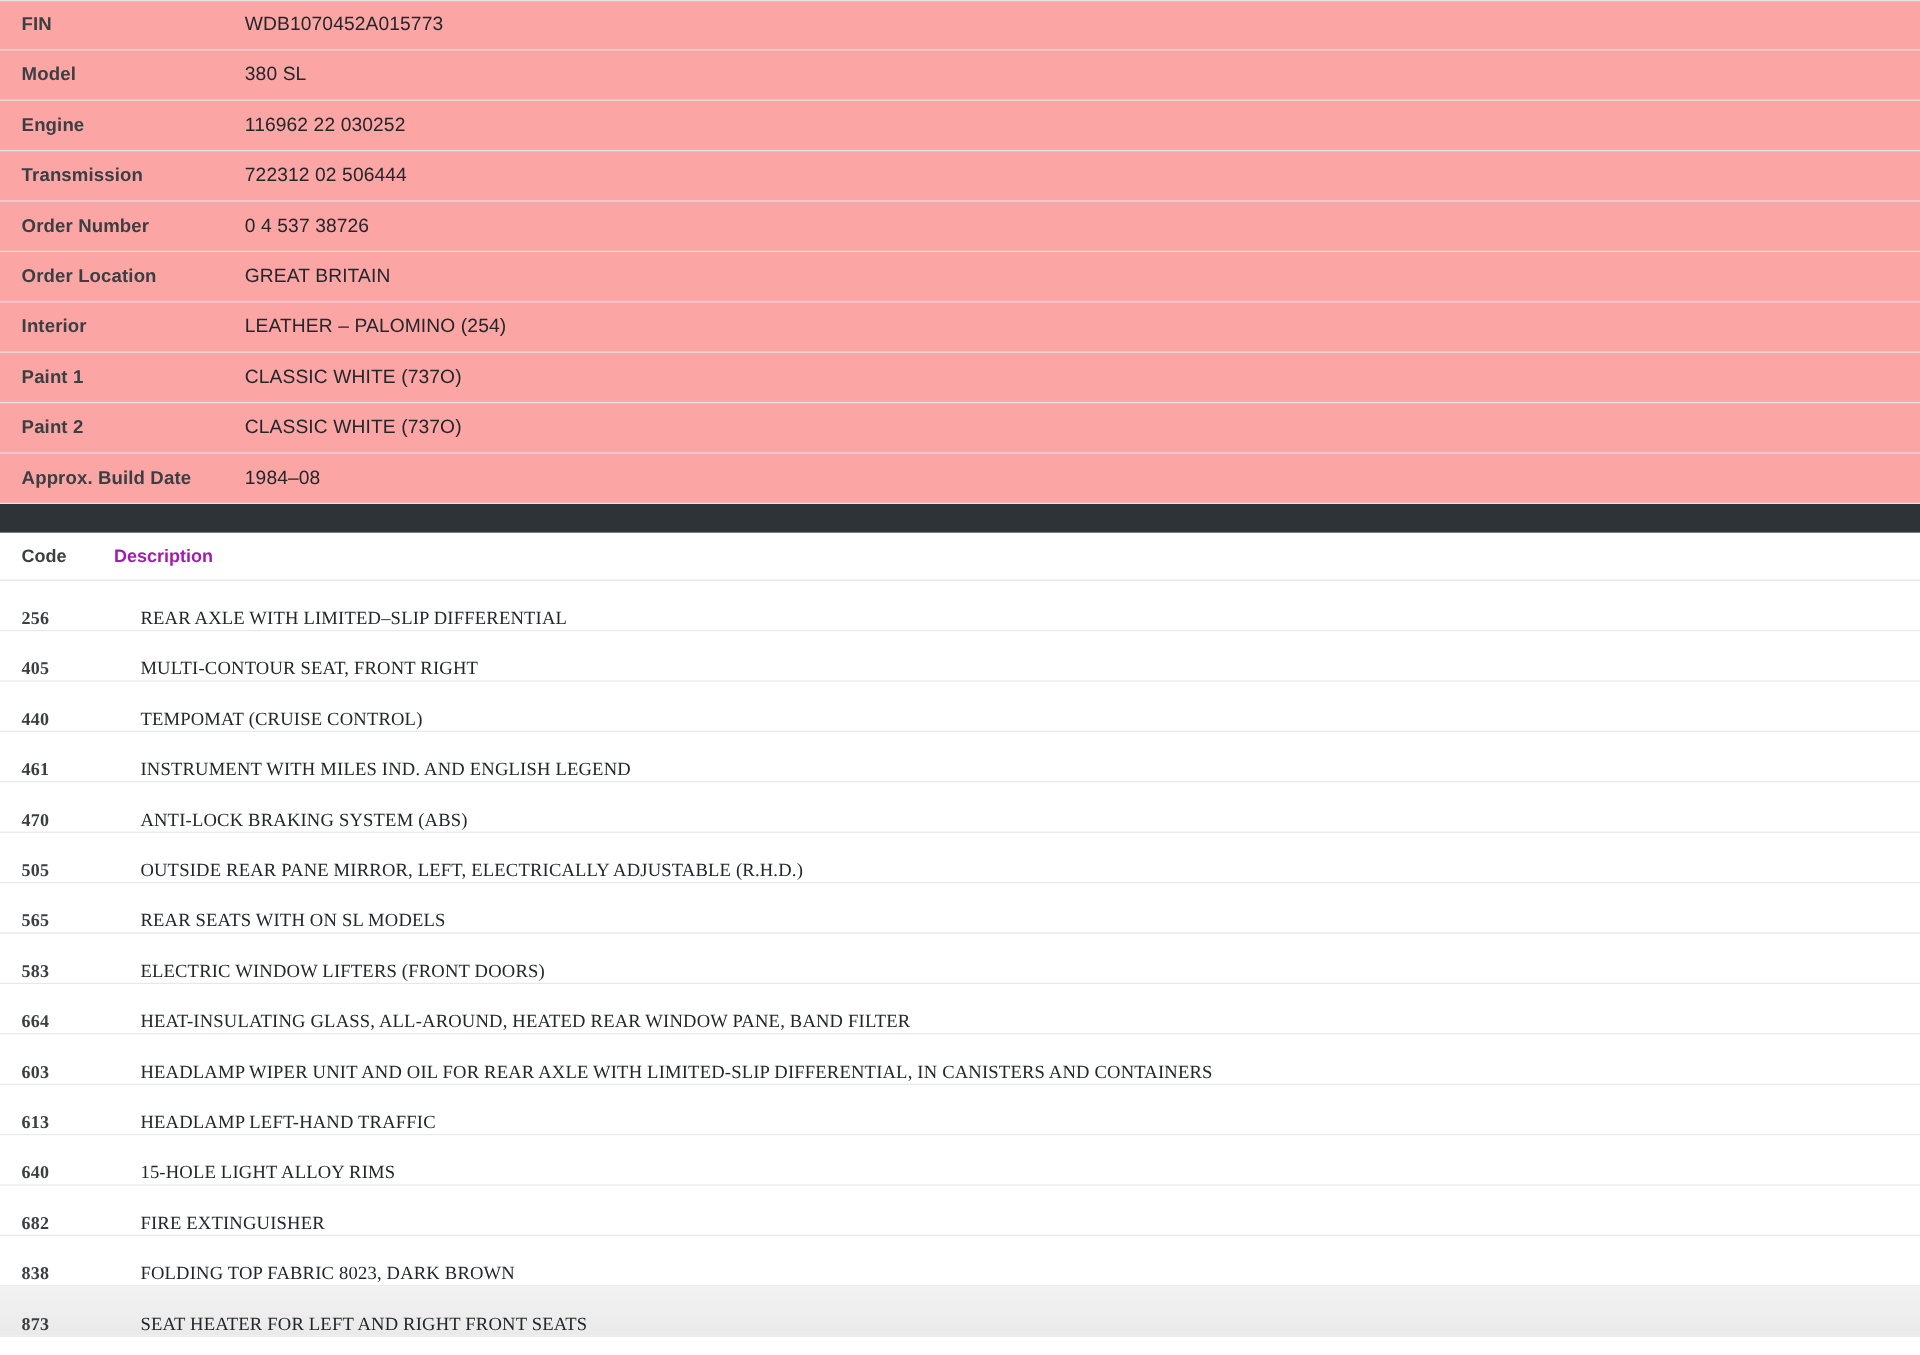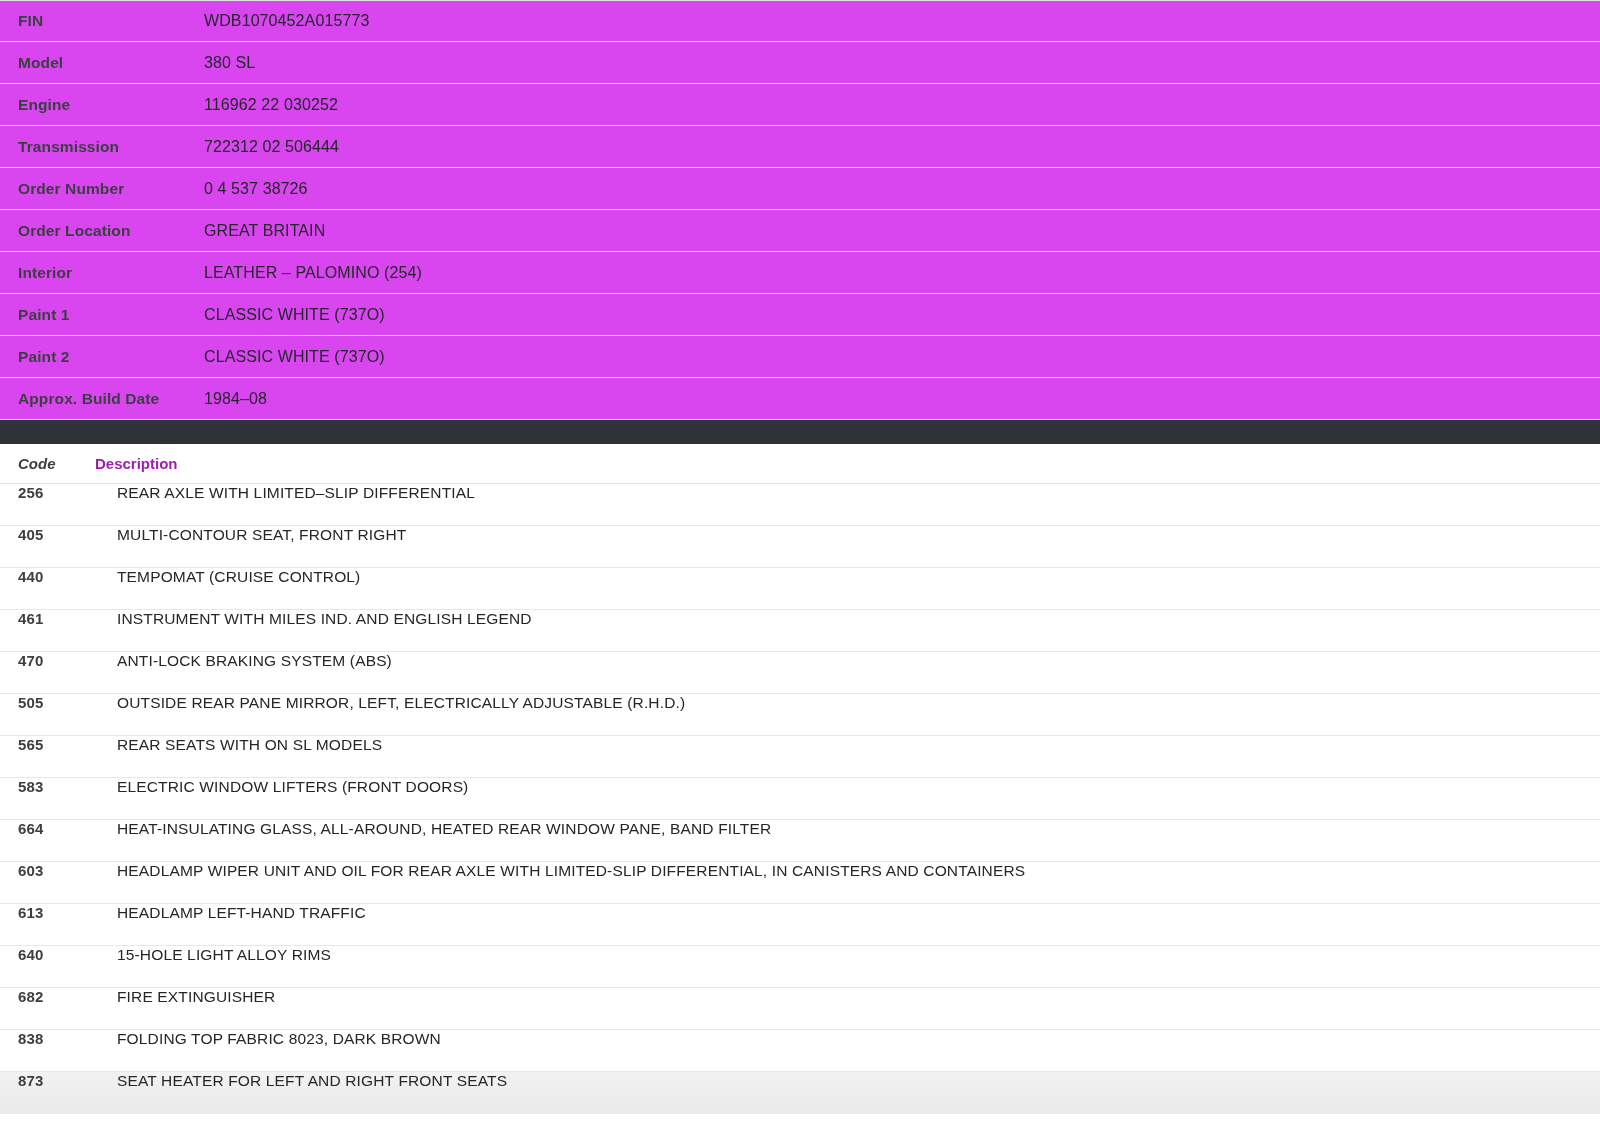--- a/index.html
+++ b/index.html
@@ -16,21 +16,21 @@
     position: relative;
   }
 
   .page {
     width: 1600px;
     position: relative;
   }
 
   
   .spec-panel {
-    background: #d946ef;
+    background: #fca5a5;
     border-bottom: none;
     padding: 0;
   }
   .spec-row {
     display: flex;
     align-items: center;
     height: 42px;
     border-bottom: 1px solid #e3e3e3;
     padding: 0 0 0 18px;
   }
@@ -68,33 +68,33 @@
     height: 40px;
     border-bottom: 1px solid #e3e3e3;
     padding-left: 18px;
   }
   .codes-header .col-code {
     width: 77px;
     flex: 0 0 77px;
     font-size: 15px;
     font-weight: bold;
     color: #3b3f42;
-    font-style: italic;
   }
   .codes-header .col-desc {
     font-size: 15px;
     font-weight: bold;
     color: #a21caf;
   }
   .code-row {
     display: flex;
-    align-items: flex-start;
+    align-items: flex-end;
     height: 42px;
     border-bottom: 1px solid #e8e8e8;
     padding-left: 18px;
+    font-family: Liberation Serif, serif;
   }
   .code-row.highlight {
     background: linear-gradient(to bottom, #f2f2f2, #eaeaea);
   }
   .code-num {
     width: 77px;
     flex: 0 0 77px;
     font-size: 15px;
     font-weight: bold;
     color: #3b3f42;

